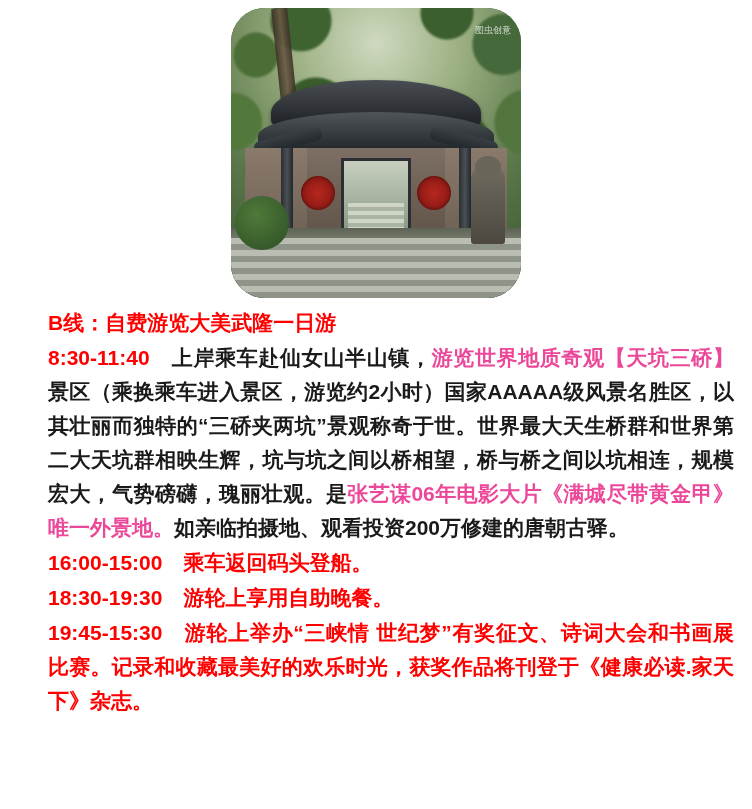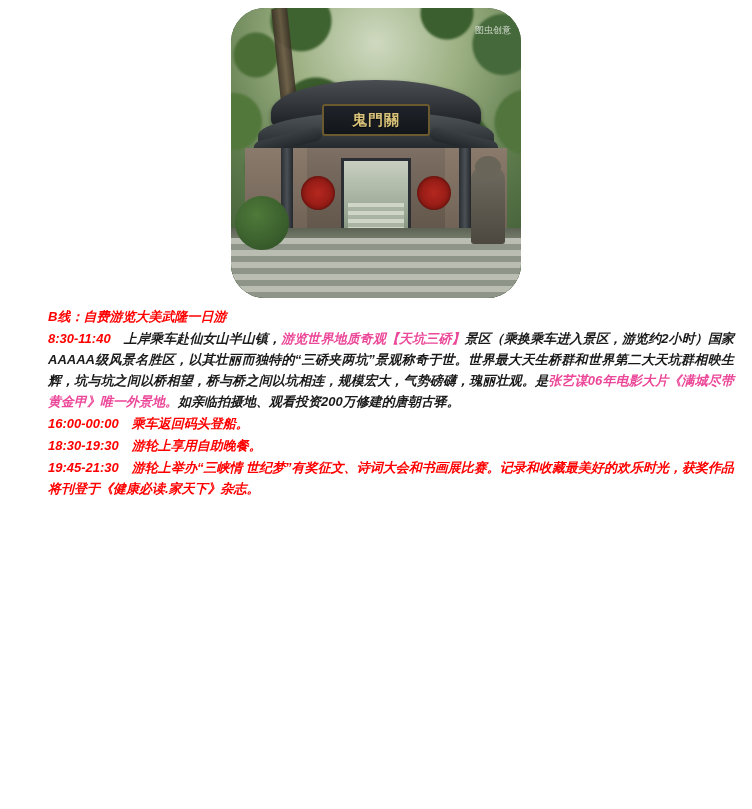--- a/index.html
+++ b/index.html
@@ -190,25 +190,24 @@
   }
   .watermark {
     position: absolute; right: 10px; top: 16px;
     font-size: 9px; color: rgba(255,255,255,.75);
     font-family: "Liberation Sans", sans-serif;
   }
 
   .body-text {
     padding: 2px 10px 0 40px;
     font-family: "Liberation Sans", sans-serif;
-    font-size: 13px;
+    font-size: 21px;
     line-height: 1.62;
     font-weight: bold;
     color: #222222;
-    font-style: italic;
   }
   .p {
     margin: 0 0 1px 0;
     text-align: justify;
   }
   .red { color: #ff0000; }
   .blue { color: #ec4899; }
   .black { color: #1a1a1a; }
 </style>
 </head>
@@ -229,48 +228,45 @@
       <div class="wall"></div>
       <div class="wall-left"></div>
       <div class="wall-right"></div>
       <div class="pillar-l"></div>
       <div class="pillar-r"></div>
       <div class="medal-l"></div>
       <div class="medal-r"></div>
       <div class="doorway">
         <div class="steps-inner"></div>
       </div>
-      <div class="plaque">
-        <span>鬼門關</span>
-      </div>
       <div class="ground"></div>
       <div class="stairs"></div>
       <div class="lion"></div>
       <div class="bush-l"></div>
       <div class="watermark">图虫创意</div>
     </div>
   </div>
 
   <div class="body-text">
 
     <p class="p red">B线：自费游览大美武隆一日游</p>
 
 
     <p class="p">
       <span class="red">8:30-11:40</span><span class="black">　上岸乘车赴仙女山半山镇，</span><span class="blue">游览世界地质奇观【天坑三硚】</span><span class="black">景区（乘换乘车进入景区，游览约2小时）国家AAAAA级风景名胜区，以其壮丽而独特的“三硚夹两坑”景观称奇于世。世界最大天生桥群和世界第二大天坑群相映生辉，坑与坑之间以桥相望，桥与桥之间以坑相连，规模宏大，气势磅礴，瑰丽壮观。是</span><span class="blue">张艺谋06年电影大片《满城尽带黄金甲》唯一外景地。</span><span class="black">如亲临拍摄地、观看投资200万修建的唐朝古驿。</span>
     </p>
 
 
 
     <p class="p red">
-      <span>16:00-00:00</span><span>　乘车返回码头登船。</span>
+      <span>16:00-15:00</span><span>　乘车返回码头登船。</span>
     </p>
 
     <p class="p red">
       <span>18:30-19:30</span><span>　游轮上享用自助晚餐。</span>
     </p>
 
     <p class="p red">
-      <span>19:45-21:30</span><span>　游轮上举办“三峡情 世纪梦”有奖征文、诗词大会和书画展比赛。记录和收藏最美好的欢乐时光，获奖作品将刊登于《健康必读.家天下》杂志。</span>
+      <span>19:45-15:30</span><span>　游轮上举办“三峡情 世纪梦”有奖征文、诗词大会和书画展比赛。记录和收藏最美好的欢乐时光，获奖作品将刊登于《健康必读.家天下》杂志。</span>
     </p>
 
   </div>
 </div>
 
 </body></html>

